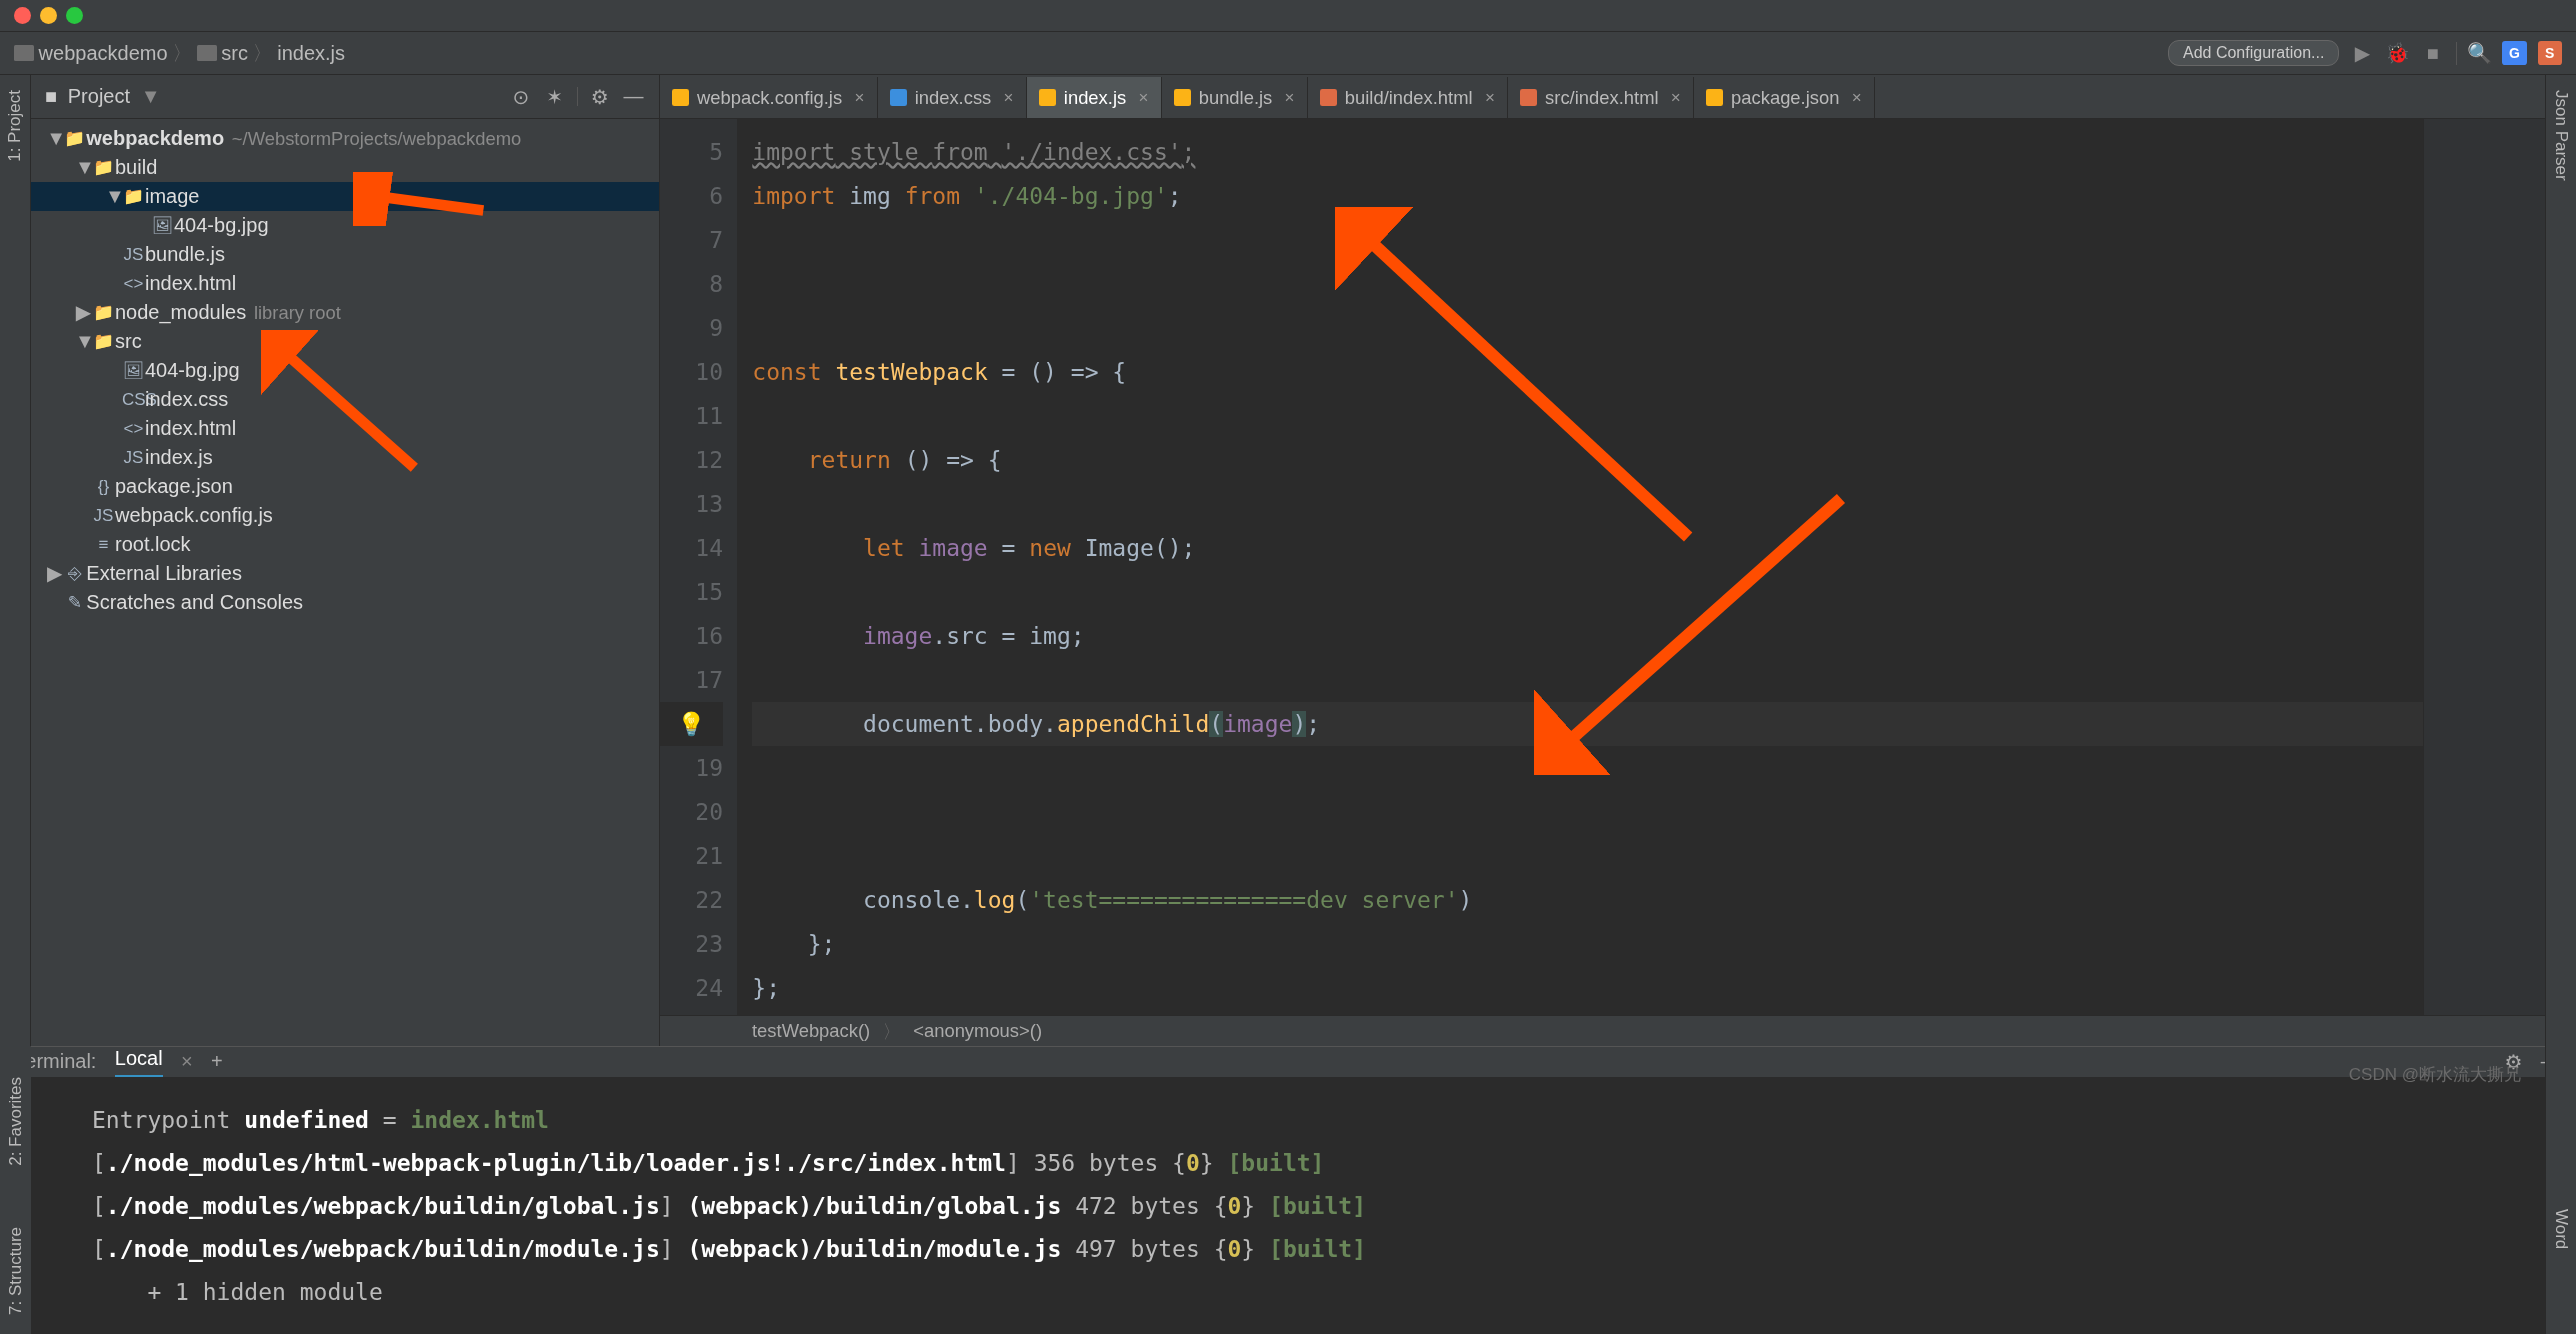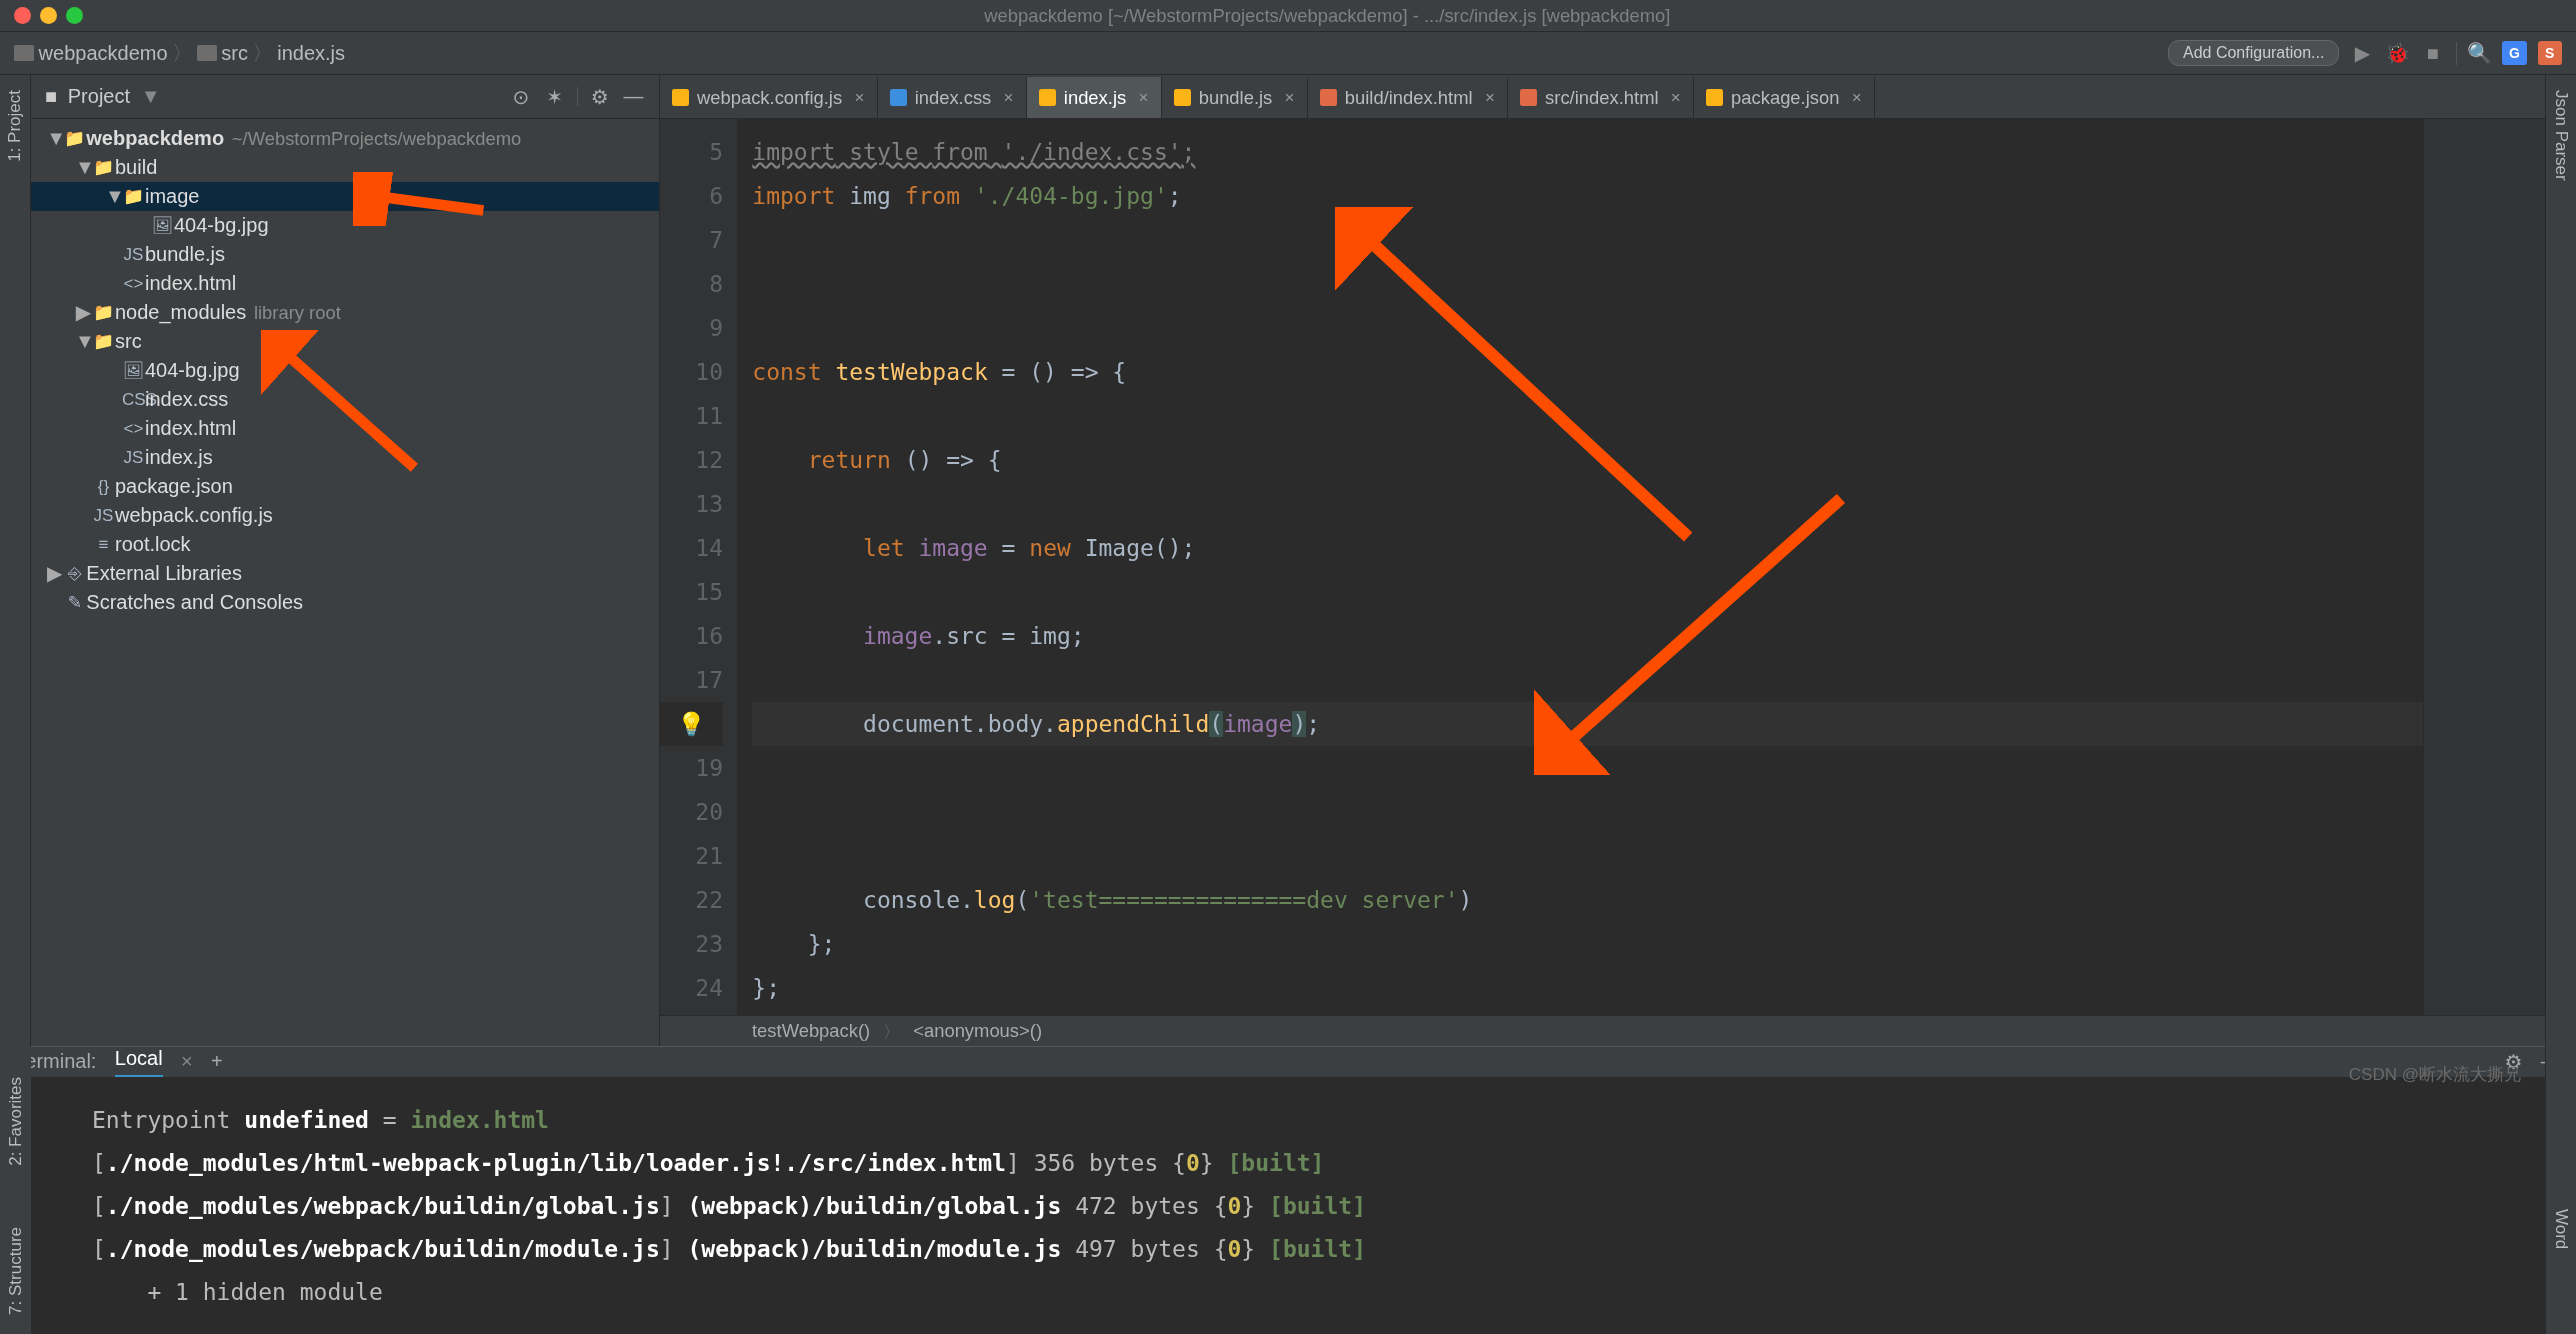--- a/index.html
+++ b/index.html
@@ -80,21 +80,20 @@
 
 .watermark { position:absolute; right:55px; bottom:249px; color:#6a6a6a; font-size:17px; }
 </style>
 </head>
 <body>
 
 <div class="titlebar">
   <span class="mac-btn" style="background:#ff5f57"></span>
   <span class="mac-btn" style="background:#febc2e"></span>
   <span class="mac-btn" style="background:#28c840"></span>
-  <div class="titlebar-center">webpackdemo [~/WebstormProjects/webpackdemo] - .../src/index.js [webpackdemo]</div>
 </div>
 
 <div class="toolbar">
   <div class="breadcrumb">
     <span class="bc-icon folder"></span>
     <span>webpackdemo</span>
     <span class="bc-sep">〉</span>
     <span class="bc-icon folder"></span>
     <span>src</span>
     <span class="bc-sep">〉</span>

